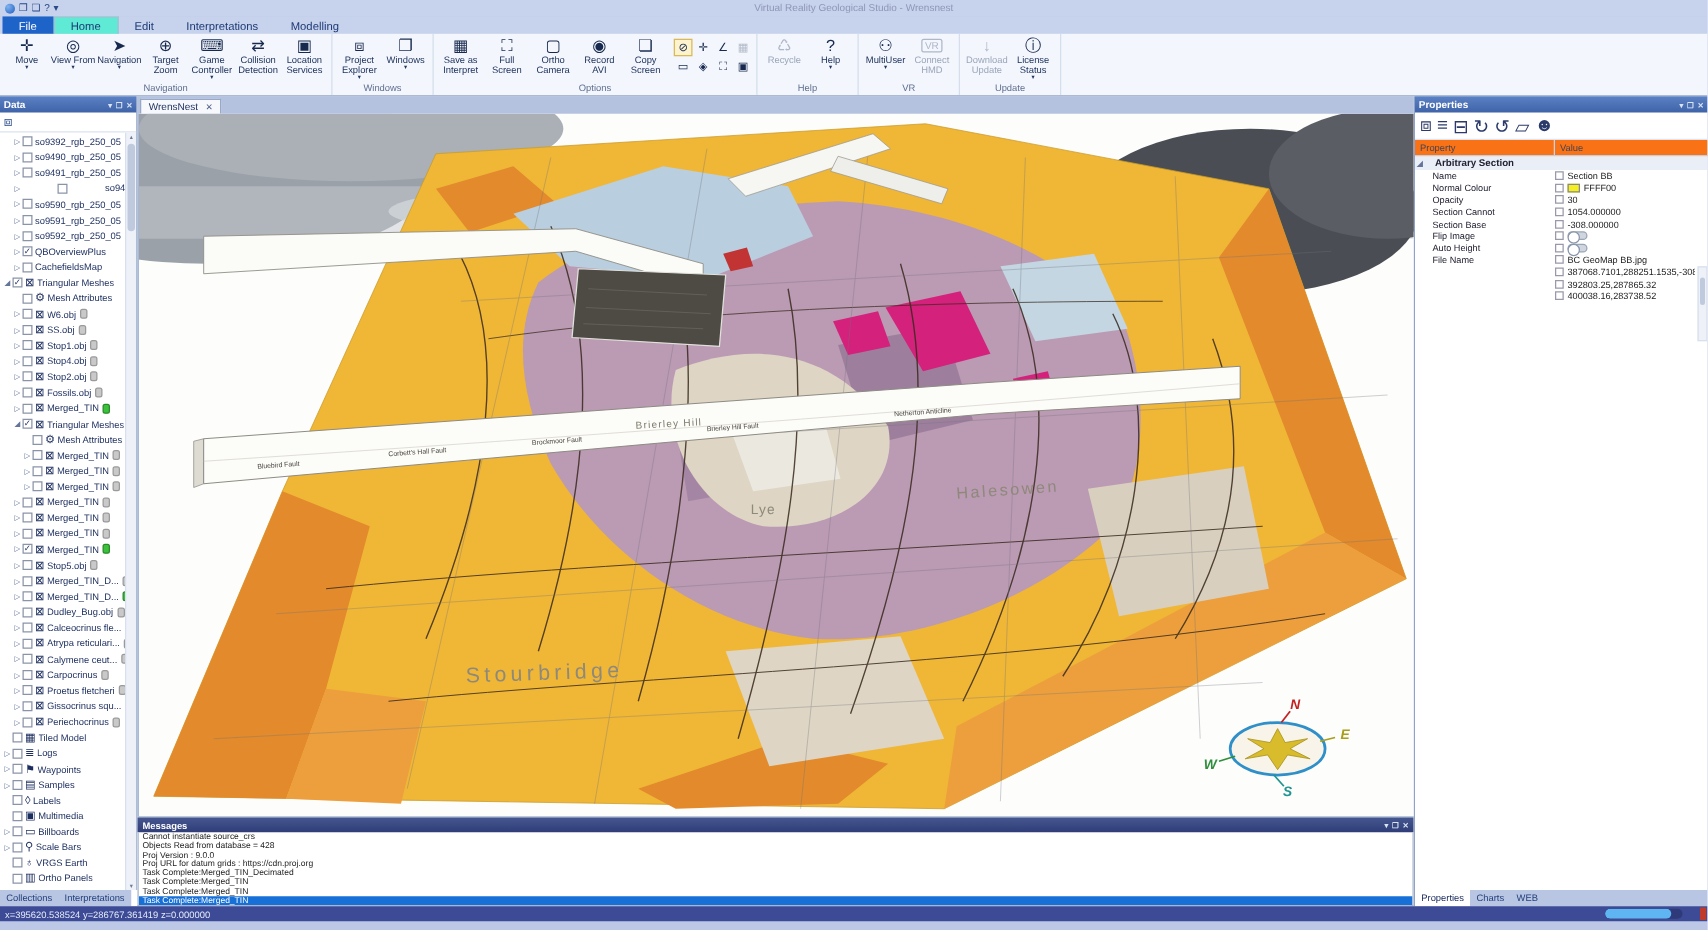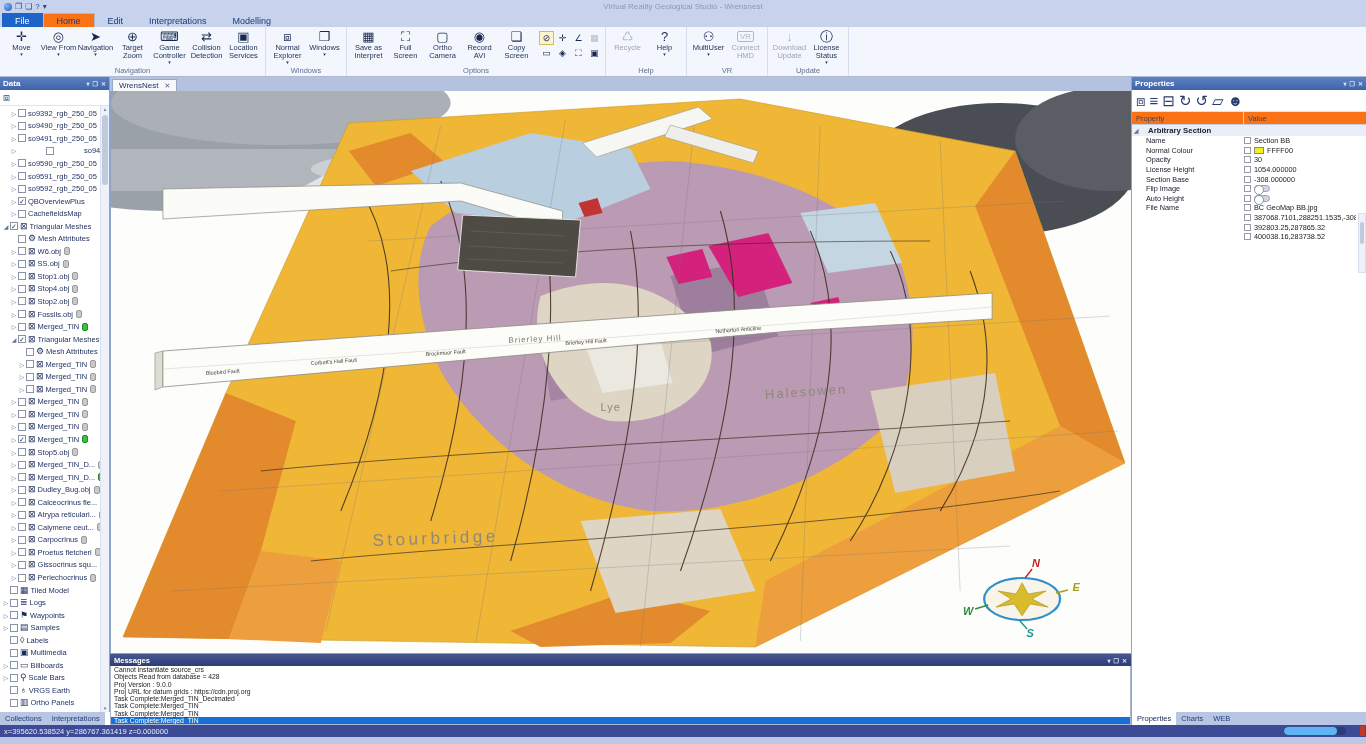--- a/index.html
+++ b/index.html
@@ -13,21 +13,21 @@
   
   .titlebar { height:13px; background:#c7d2ec; position:relative; display:flex; align-items:center; }
   .qat { display:flex; align-items:center; gap:3px; padding-left:4px; z-index:2; }
   .qat .qicon { font-size:8px; line-height:9px; color:#2a4a8a; }
   .appdot { width:8px; height:8px; border-radius:50%; background:radial-gradient(circle at 30% 30%, #7fb2f0, #1e5fc0); }
   .wtitle { position:absolute; left:0; right:0; text-align:center; font-size:8px; color:#8e97b8; }
   
   .tabrow { height:14px; background:#c7d2ec; display:flex; align-items:stretch; padding-left:2px; }
   .rtab { font-size:9px; color:#1d3a75; padding:1px 13px 0; display:flex; align-items:center; cursor:default; }
   .rtab.file { background:#1e63c8; color:#fff; }
-  .rtab.active { background:#f97316; border:1px solid #aebad2; border-bottom:none; }
+  .rtab.active { background:#5eead4; border:1px solid #aebad2; border-bottom:none; }
   
   .ribbon { height:50px; background:#f3f6fc; border-bottom:1px solid #aebad2; display:flex; align-items:stretch; overflow:hidden; }
   .rgroup { display:flex; flex-direction:column; border-right:1px solid #d5deec; padding:1px 3px 0; }
   .rbtns { display:flex; flex:1; align-items:flex-start; }
   .rbtn { width:37px; display:flex; flex-direction:column; align-items:center; font-size:7.5px; color:#20355f; text-align:center; line-height:1.05; padding-top:1px; }
   .rbtn .ric { font-size:13px; height:15px; line-height:15px; color:#17294f; }
   .rbtn .ric.boxed { font-size:8px; border:1px solid #17294f; border-radius:2px; padding:0 2px; height:11px; line-height:10px; margin:2px 0; }
   .rbtn.disabled { color:#9aa6ba; } .rbtn.disabled .ric { color:#aeb8c8; border-color:#aeb8c8; }
   .caret { font-size:5px; line-height:4px; color:inherit; }
   .gname { font-size:7.5px; color:#5f6f90; text-align:center; height:10px; line-height:10px; }
@@ -153,21 +153,21 @@
           <span class="ric">▣</span>
           <span>Location Services</span>
         </div>
       </div>
       <div class="gname">Navigation</div>
     </div>
     <div class="rgroup">
       <div class="rbtns">
         <div class="rbtn">
           <span class="ric">⧈</span>
-          <span>Normal Explorer</span>
+          <span>Project Explorer</span>
           <span class="caret">▾</span>
         </div>
         <div class="rbtn">
           <span class="ric">❐</span>
           <span>Windows</span>
           <span class="caret">▾</span>
         </div>
       </div>
       <div class="gname">Windows</div>
     </div>
@@ -762,21 +762,21 @@
             </span>
           </div>
           <div class="prow">
             <span class="plabel">Opacity</span>
             <span class="pval">
               <span class="pcb"></span>
               <span class="vtext">30</span>
             </span>
           </div>
           <div class="prow">
-            <span class="plabel">License Height</span>
+            <span class="plabel">Section Cannot</span>
             <span class="pval">
               <span class="pcb"></span>
               <span class="vtext">1054.000000</span>
             </span>
           </div>
           <div class="prow">
             <span class="plabel">Section Base</span>
             <span class="pval">
               <span class="pcb"></span>
               <span class="vtext">-308.000000</span>

